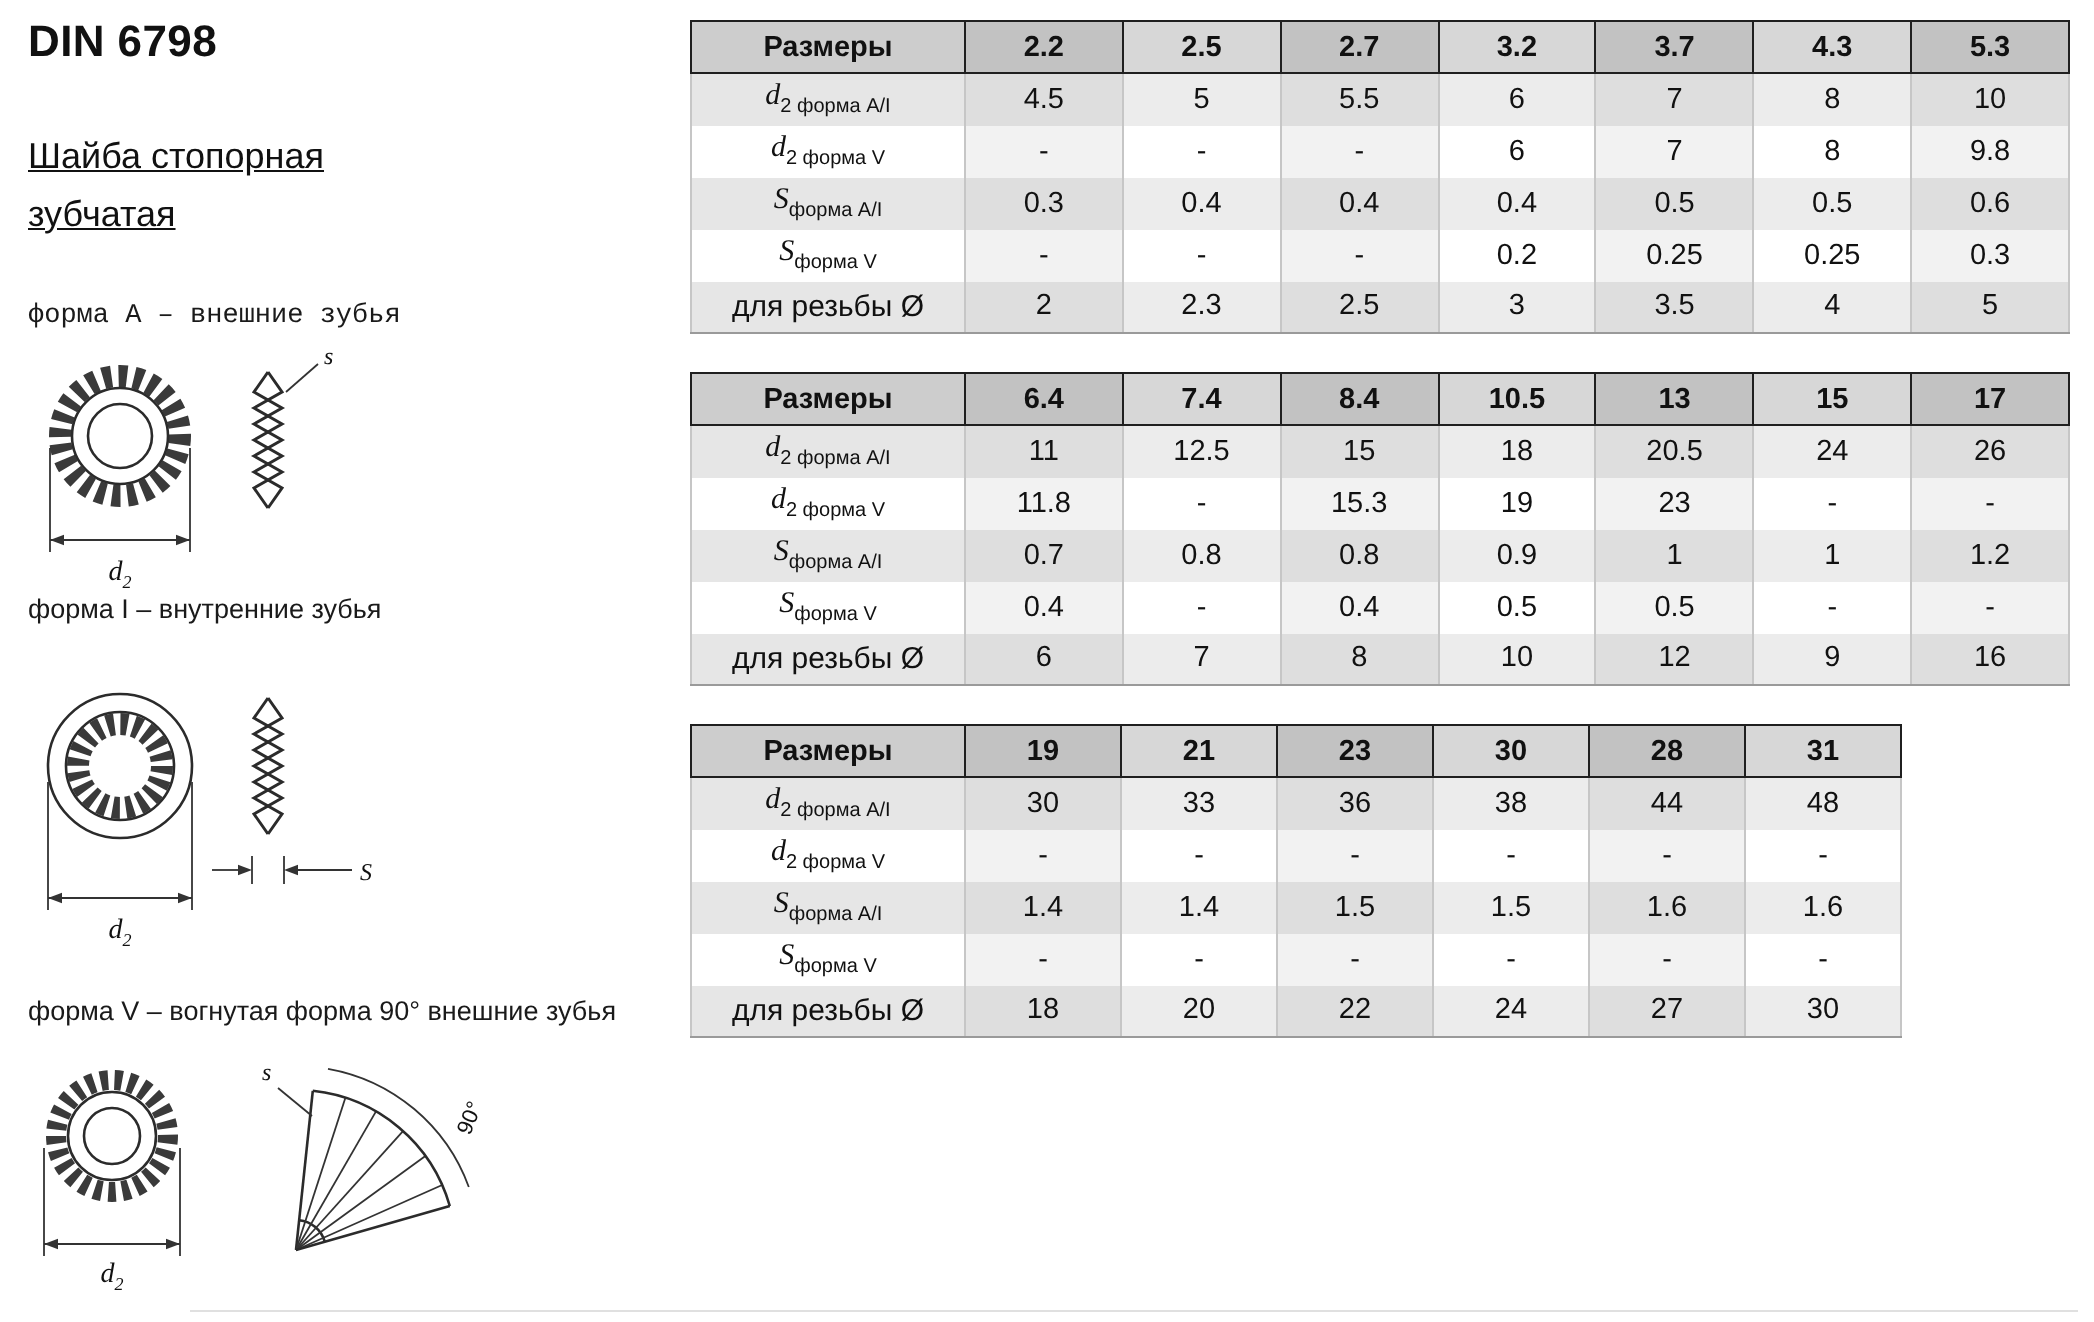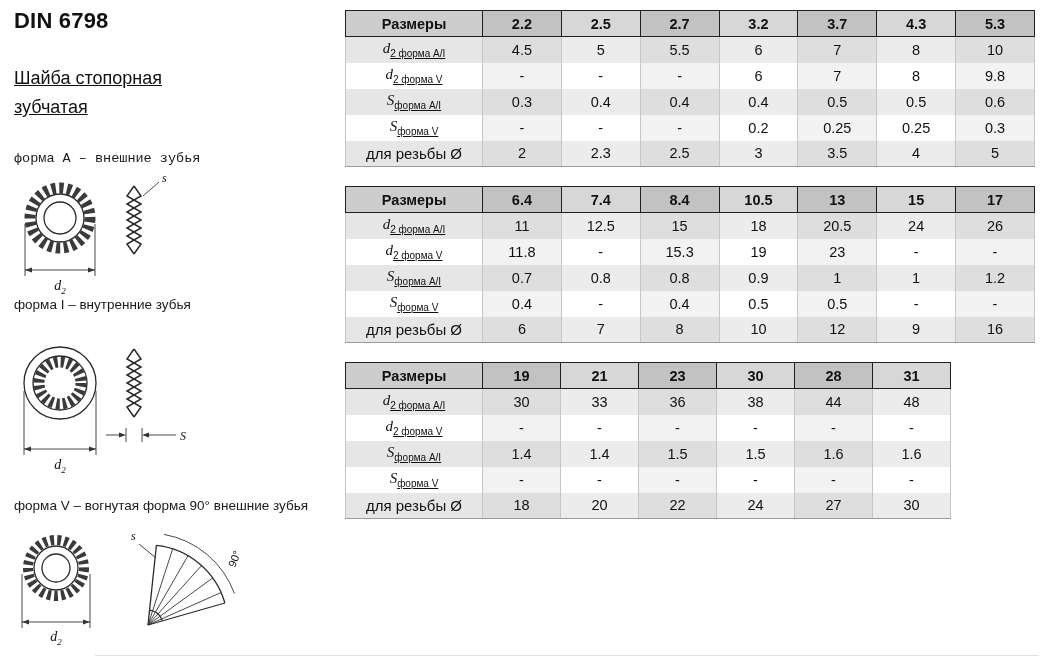--- a/index.html
+++ b/index.html
@@ -37,21 +37,21 @@
   thead .cl  { background:#d7d7d7; }
   tbody td { border-left:1px solid #c6c6c6; border-right:1px solid #c6c6c6; }
   tbody tr.rg .lbl { background:#e6e6e6; }
   tbody tr.rg .cd  { background:#dedede;margin-top:44px; }
   tbody tr.rg .cl  { background:#ececec; }
   tbody tr.rw .lbl { background:#ffffff; }
   tbody tr.rw .cd  { background:#f2f2f2; }
   tbody tr.rw .cl  { background:#ffffff; }
   tbody tr:last-child td { border-bottom:1px solid #9a9a9a; }
   td.lbl .lm { font-family:"Liberation Serif", serif; font-style:italic; font-size:15px; }
-  td.lbl sub { font-size:10px;text-decoration:underline; }
+  td.lbl sub { font-size:10px; }
   td.lbl.plain { font-size:15px; }
   .bottom-rule { position:absolute; left:95px; top:655px; width:944px; height:1px; background:#e0e0e0; }
 </style>
 </head>
 <body>
 
 <div class="title">DIN 6798</div>
 <div class="subtitle">Шайба стопорная зубчатая</div>
 
 <div class="form-label" id="fl-a">форма A – внешние зубья</div>

